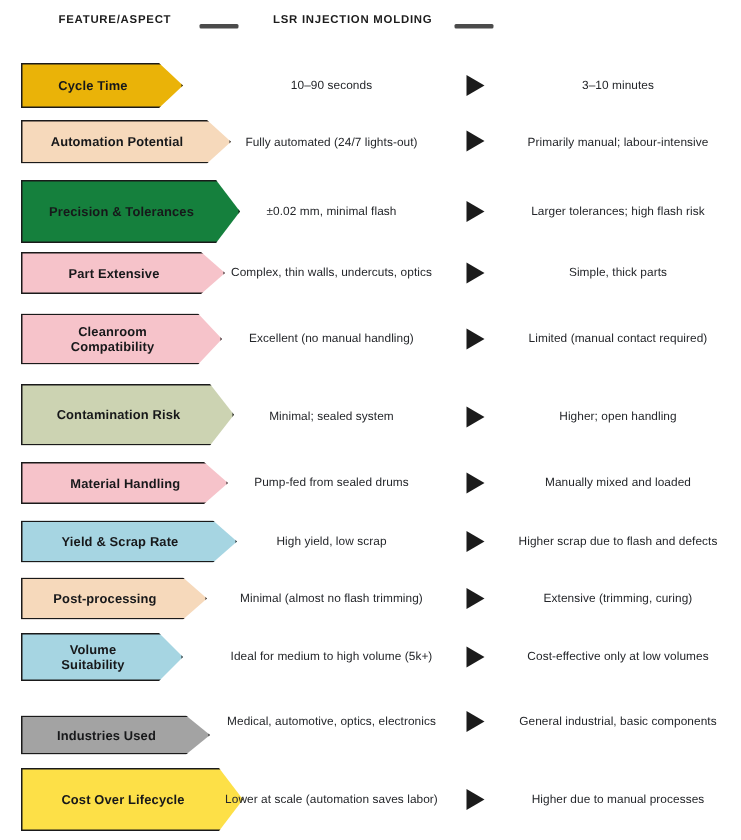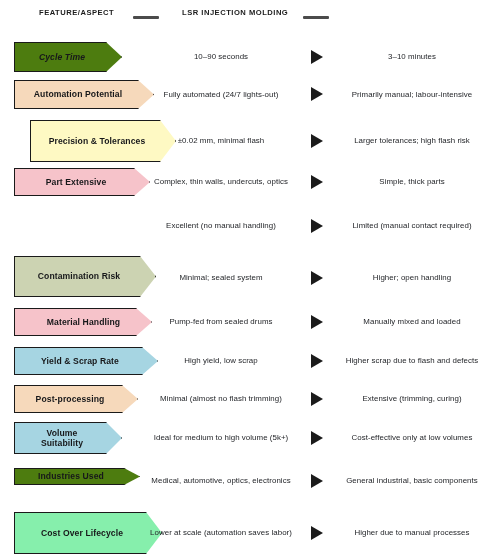--- a/index.html
+++ b/index.html
@@ -121,52 +121,55 @@
 
   <div class="header-row">
     <div class="hdr hdr-feature">FEATURE/ASPECT</div>
     <div class="hdr-dash dash-1"></div>
     <div class="hdr hdr-lsr">LSR INJECTION MOLDING</div>
     <div class="hdr-dash dash-2"></div>
   </div>
 
   <div id="rows-container">
       <div class="row" style="top: 42px; height: 30px;">
-        <div class="label-shape" style="top: 0px; height: 30px; width: 108px; background: #4d7c0f; font-style: italic;">
+        <div class="label-shape" style="top: 0px; height: 30px; width: 108px; background: #eab308;">
           <div class="label-text">Cycle Time</div>
         </div>
         <div class="cell cell-mid" style="top: 0px; height: 30px; display: flex; align-items: center; justify-content: center;">10–90 seconds</div>
         <div class="arrow" style="border-left-color: rgb(27, 27, 27); top: 7.5px;"></div>
         <div class="cell cell-right" style="top: 0px; height: 30px; display: flex; align-items: center; justify-content: center;">3–10 minutes</div>
       </div>
       <div class="row" style="top: 80px; height: 29px;">
         <div class="label-shape" style="top: 0px; height: 29px; width: 140px; background: rgb(246, 217, 187);">
           <div class="label-text">Automation  Potential</div>
         </div>
         <div class="cell cell-mid" style="top: 0px; height: 29px; display: flex; align-items: center; justify-content: center;">Fully automated (24/7 lights-out)</div>
         <div class="arrow" style="border-left-color: rgb(27, 27, 27); top: 7px;"></div>
         <div class="cell cell-right" style="top: 0px; height: 29px; display: flex; align-items: center; justify-content: center;">Primarily manual; labour-intensive</div>
       </div>
       <div class="row" style="top: 120px; height: 42px;">
-        <div class="label-shape" style="top: 0px; height: 42px; width: 146px; background: #fef9c3; margin-left: 16px;">
+        <div class="label-shape" style="top: 0px; height: 42px; width: 146px; background: #15803d;">
           <div class="label-text">Precision &amp; Tolerances</div>
         </div>
         <div class="cell cell-mid" style="top: 0px; height: 42px; display: flex; align-items: center; justify-content: center;">±0.02 mm, minimal flash</div>
         <div class="arrow" style="border-left-color: rgb(27, 27, 27); top: 13.5px;"></div>
         <div class="cell cell-right" style="top: 0px; height: 42px; display: flex; align-items: center; justify-content: center;">Larger tolerances; high flash risk</div>
       </div>
       <div class="row" style="top: 168px; height: 28px;">
         <div class="label-shape" style="top: 0px; height: 28px; width: 136px; background: rgb(246, 195, 202);">
           <div class="label-text">Part Extensive</div>
         </div>
         <div class="cell cell-mid" style="top: 0px; height: 28px; display: flex; align-items: center; justify-content: center;">Complex, thin walls, undercuts, optics</div>
         <div class="arrow" style="border-left-color: rgb(27, 27, 27); top: 6.5px;"></div>
         <div class="cell cell-right" style="top: 0px; height: 28px; display: flex; align-items: center; justify-content: center;">Simple, thick parts</div>
       </div>
       <div class="row" style="top: 209px; height: 34px;">
+        <div class="label-shape" style="top: 0px; height: 34px; width: 134px; background: rgb(246, 195, 202);">
+          <div class="label-text">Cleanroom<br>Compatibility</div>
+        </div>
         <div class="cell cell-mid" style="top: 0px; height: 34px; display: flex; align-items: center; justify-content: center;">Excellent (no manual handling)</div>
         <div class="arrow" style="border-left-color: rgb(27, 27, 27); top: 9.5px;"></div>
         <div class="cell cell-right" style="top: 0px; height: 34px; display: flex; align-items: center; justify-content: center;">Limited (manual contact required)</div>
       </div>
       <div class="row" style="top: 256px; height: 44px;">
         <div class="label-shape" style="top: 0px; height: 41px; width: 142px; background: rgb(204, 211, 178);">
           <div class="label-text">Contamination Risk</div>
         </div>
         <div class="cell cell-mid" style="top: 0px; height: 44px; display: flex; align-items: center; justify-content: center;">Minimal; sealed system</div>
         <div class="arrow" style="border-left-color: rgb(27, 27, 27); top: 14.5px;"></div>
@@ -198,29 +201,29 @@
       </div>
       <div class="row" style="top: 422px; height: 32px;">
         <div class="label-shape" style="top: 0px; height: 32px; width: 108px; background: rgb(166, 213, 226);">
           <div class="label-text">Volume<br>Suitability</div>
         </div>
         <div class="cell cell-mid" style="top: 0px; height: 32px; display: flex; align-items: center; justify-content: center;">Ideal for medium to high volume (5k+)</div>
         <div class="arrow" style="border-left-color: rgb(27, 27, 27); top: 8.5px;"></div>
         <div class="cell cell-right" style="top: 0px; height: 32px; display: flex; align-items: center; justify-content: center;">Cost-effective only at low volumes</div>
       </div>
       <div class="row" style="top: 468px; height: 26px;">
-        <div class="label-shape" style="top: 0px; height: 17px; width: 126px; background: #4d7c0f;">
+        <div class="label-shape" style="top: 9px; height: 26px; width: 126px; background: #a3a3a3;">
           <div class="label-text">Industries Used</div>
         </div>
         <div class="cell cell-mid" style="top: 0px; height: 26px; display: flex; align-items: center; justify-content: center;">Medical, automotive, optics, electronics</div>
         <div class="arrow" style="border-left-color: rgb(27, 27, 27); top: 5.5px;"></div>
         <div class="cell cell-right" style="top: 0px; height: 26px; display: flex; align-items: center; justify-content: center;">General industrial, basic components</div>
       </div>
       <div class="row" style="top: 512px; height: 42px;">
-        <div class="label-shape" style="top: 0px; height: 42px; width: 148px; background: #86efac;">
+        <div class="label-shape" style="top: 0px; height: 42px; width: 148px; background: #fde047;">
           <div class="label-text">Cost Over Lifecycle</div>
         </div>
         <div class="cell cell-mid" style="top: 0px; height: 42px; display: flex; align-items: center; justify-content: center;">Lower at scale (automation saves labor)</div>
         <div class="arrow" style="border-left-color: rgb(27, 27, 27); top: 13.5px;"></div>
         <div class="cell cell-right" style="top: 0px; height: 42px; display: flex; align-items: center; justify-content: center;">Higher due to manual processes</div>
       </div>
     </div>
 
 </div>
 

